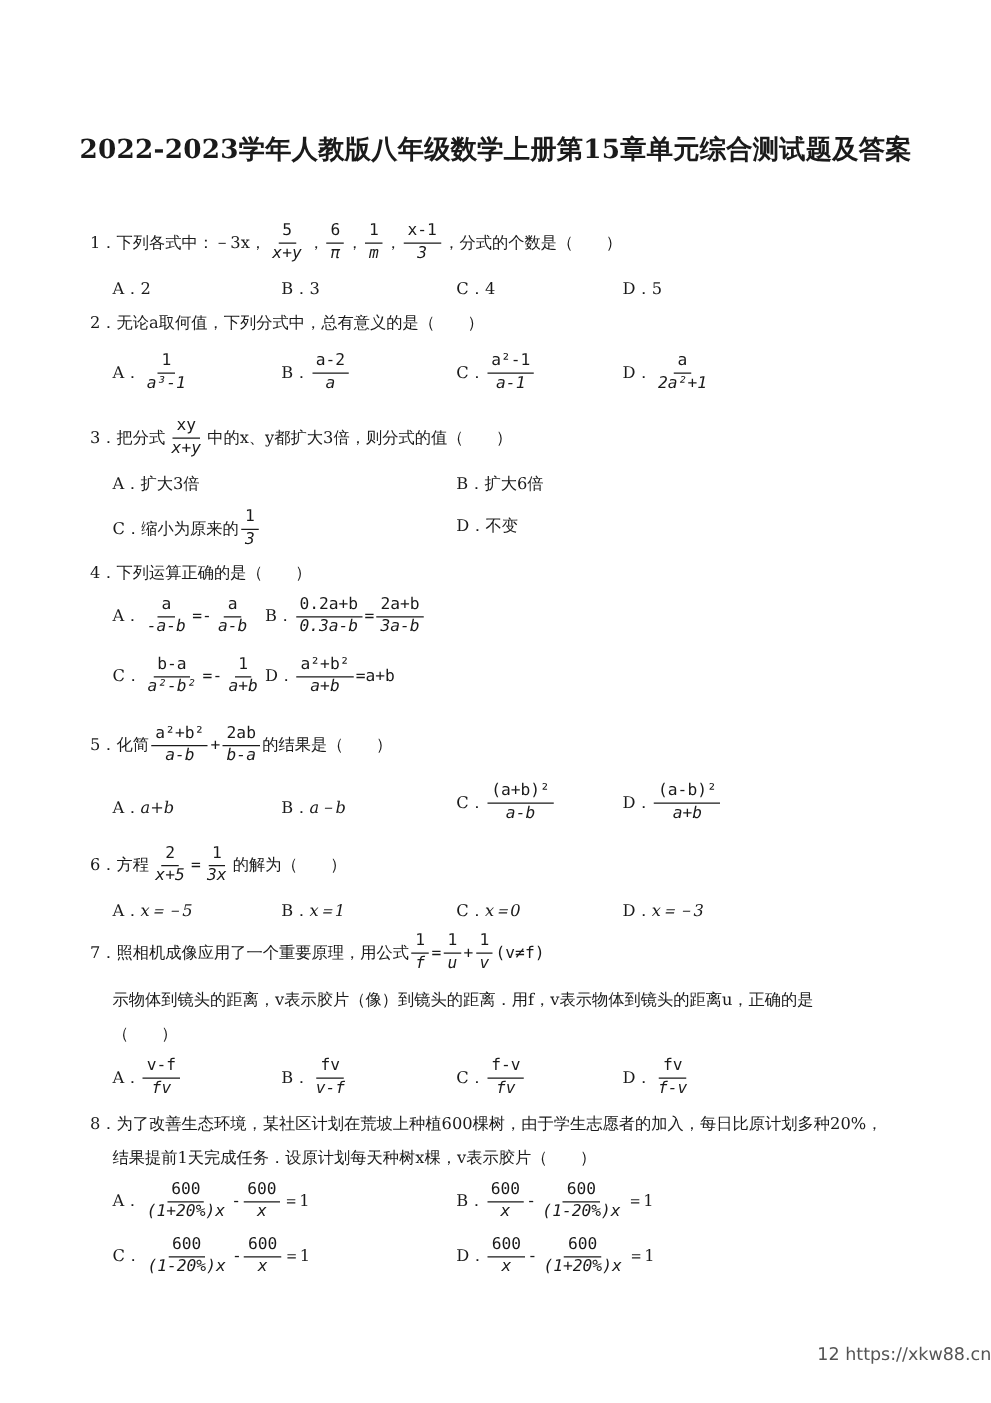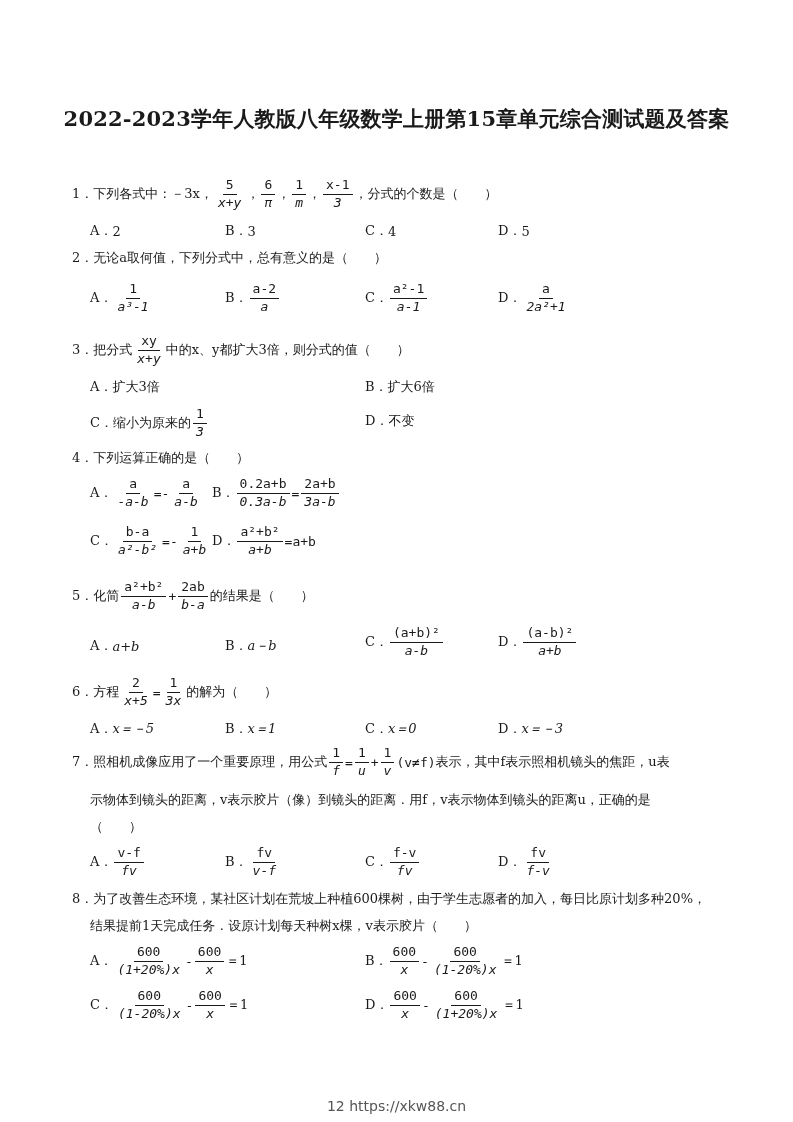--- a/index.html
+++ b/index.html
@@ -10,22 +10,22 @@
            font-size:21px; font-weight:bold; letter-spacing:0.2px; white-space:nowrap; }
   .section { position:absolute; left:72px; top:138px; font-size:13px; font-weight:bold; }
   .line { position:absolute; font-size:13px; white-space:nowrap; display:flex; align-items:center; }
   .opt { position:absolute; font-size:13px; white-space:nowrap; display:flex; align-items:center; }
   .frac { display:inline-flex; flex-direction:column; align-items:center; vertical-align:middle;
           margin:0 2px; font-family:"DejaVu Sans Mono","Liberation Mono",monospace; font-size:13px; line-height:1.15; }
   .frac .num { padding:0 3px 1px 3px; border-bottom:1px solid #1a1a1a; }
   .frac .den { padding:1px 3px 0 3px;font-style:italic; }
   .mono { font-family:"DejaVu Sans Mono","Liberation Mono",monospace; }
   .it { font-style:italic; }
-  .footer { position:absolute; left:0; width:793px; top:1064px; text-align:center;
-            font-family:"DejaVu Sans","Liberation Sans",sans-serif; font-size:14px; color:#555;margin-top:22px; }
+  .footer { position:absolute; left:0; width:793px; top:1064px; text-align:right;
+            font-family:"DejaVu Sans","Liberation Sans",sans-serif; font-size:14px; color:#555; }
 </style>
 </head>
 <body>
 
 <div class="page">
 
   <div class="title">2022-2023学年人教版八年级数学上册第15章单元综合测试题及答案</div>
 
   <div class="line" style="left:72px;top:166px;">
     <span>1．</span>
@@ -259,21 +259,20 @@
     <span class="frac">
         <span class="num">1</span>
         <span class="den">u</span>
       </span>
     <span class="mono">+</span>
     <span class="frac">
         <span class="num">1</span>
         <span class="den">v</span>
       </span>
     <span class="mono">(v≠f)</span>
-    <span>表示，其中f表示照相机镜头的焦距，u表</span>
   </div>
   <div class="line" style="left:90px;top:779px;">示物体到镜头的距离，v表示胶片（像）到镜头的距离．用f，v表示物体到镜头的距离u，正确的是</div>
   <div class="line" style="left:90px;top:806px;">（　　）</div>
   <div class="opt" style="left:90px;top:834px;">
       <span>A．</span>
       <span class="frac">
         <span class="num">v-f</span>
         <span class="den">fv</span>
       </span>
     </div>

